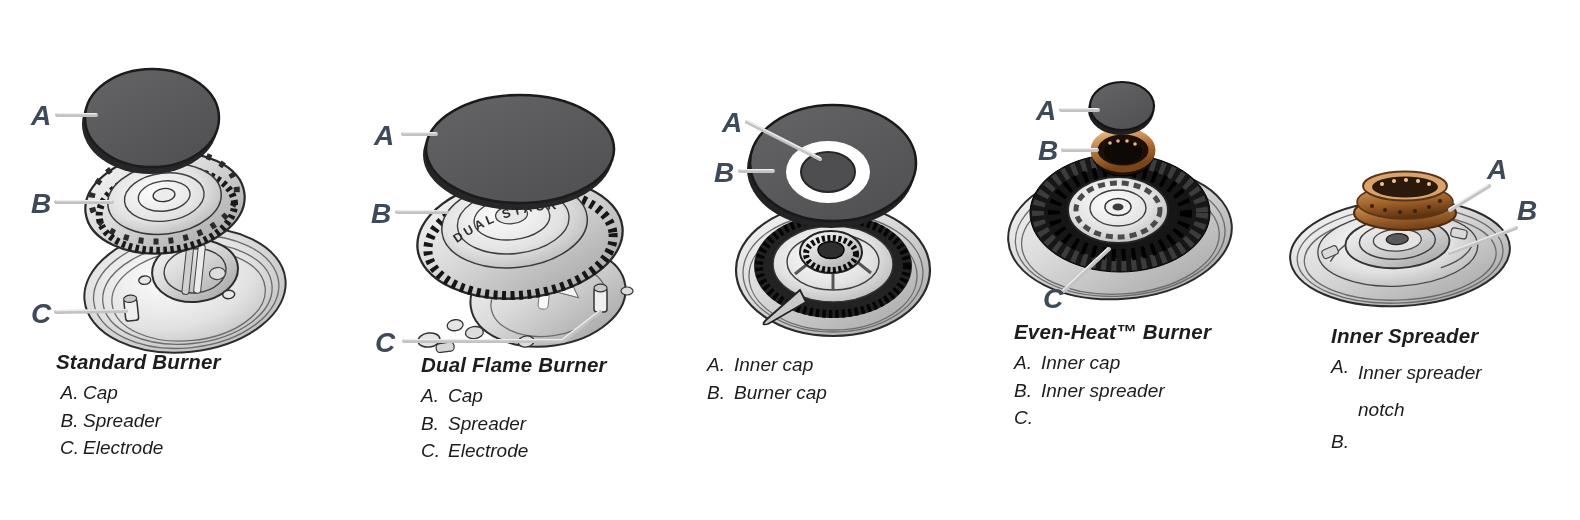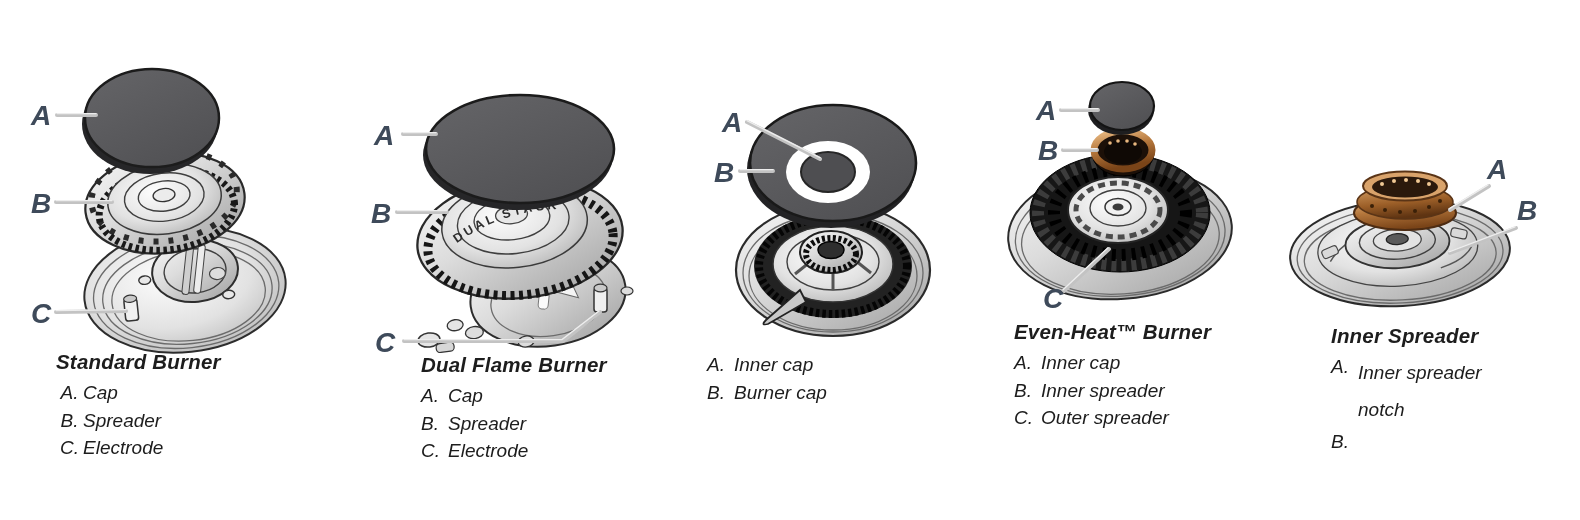--- a/index.html
+++ b/index.html
@@ -338,21 +338,20 @@
       <div class="item">
         <span class="lbl">A.</span>
         <span class="txt">Inner cap</span>
       </div>
       <div class="item">
         <span class="lbl">B.</span>
         <span class="txt">Inner spreader</span>
       </div>
       <div class="item">
         <span class="lbl">C.</span>
-        <span class="txt">Outer spreader</span>
       </div>
     </div>
   </div>
 
   <div class="caption caption-5 cap-5">
     <div class="title">Inner Spreader</div>
     <div class="items">
       <div class="item">
         <span class="lbl">A.</span>
         <span class="txt">Inner spreader notch</span>

